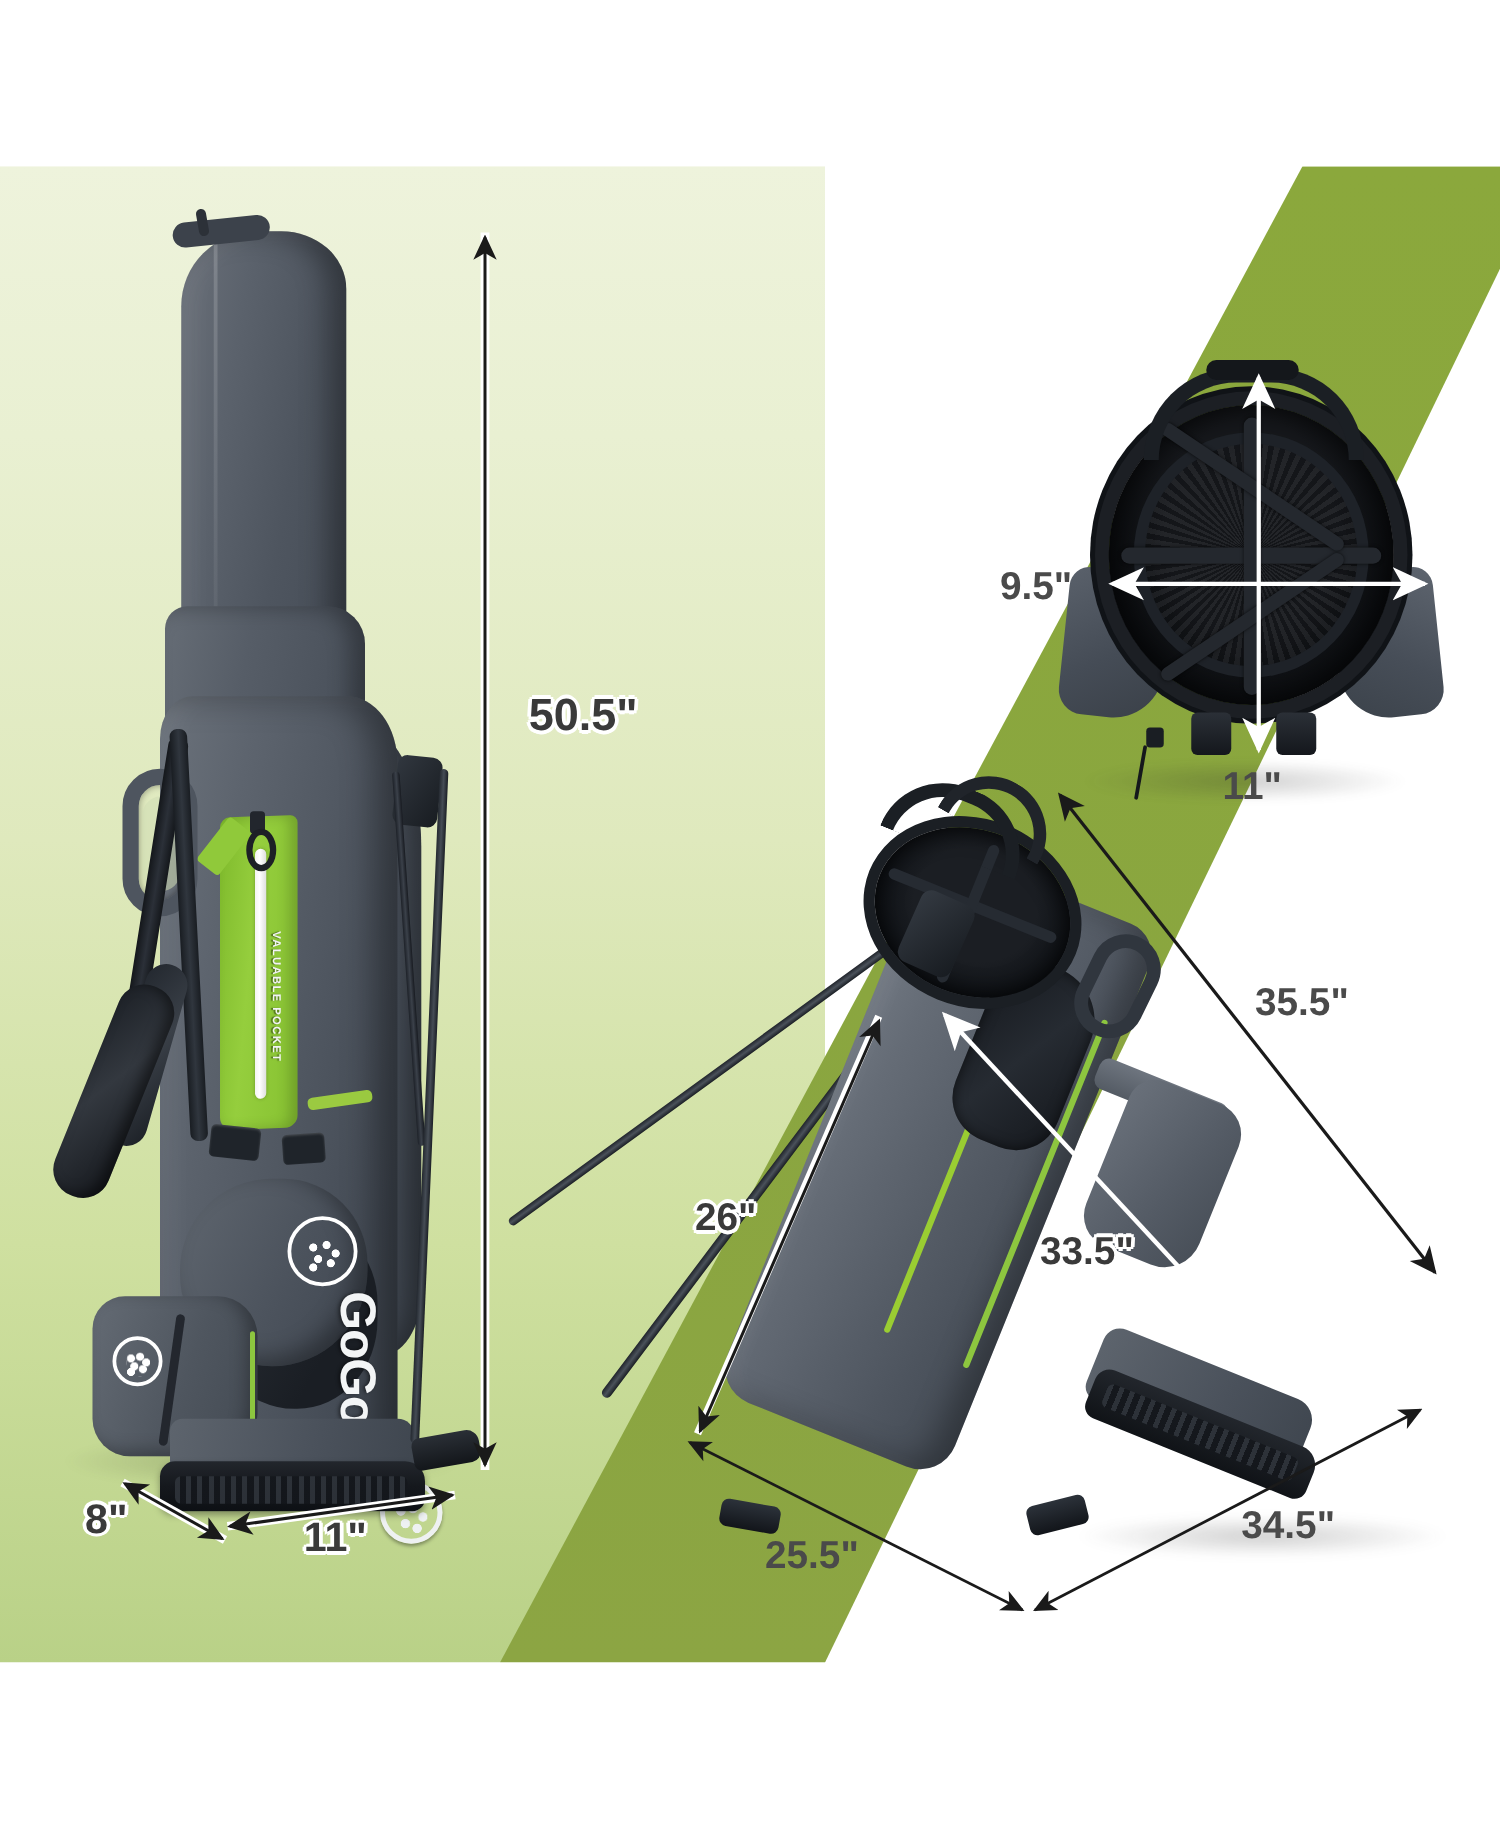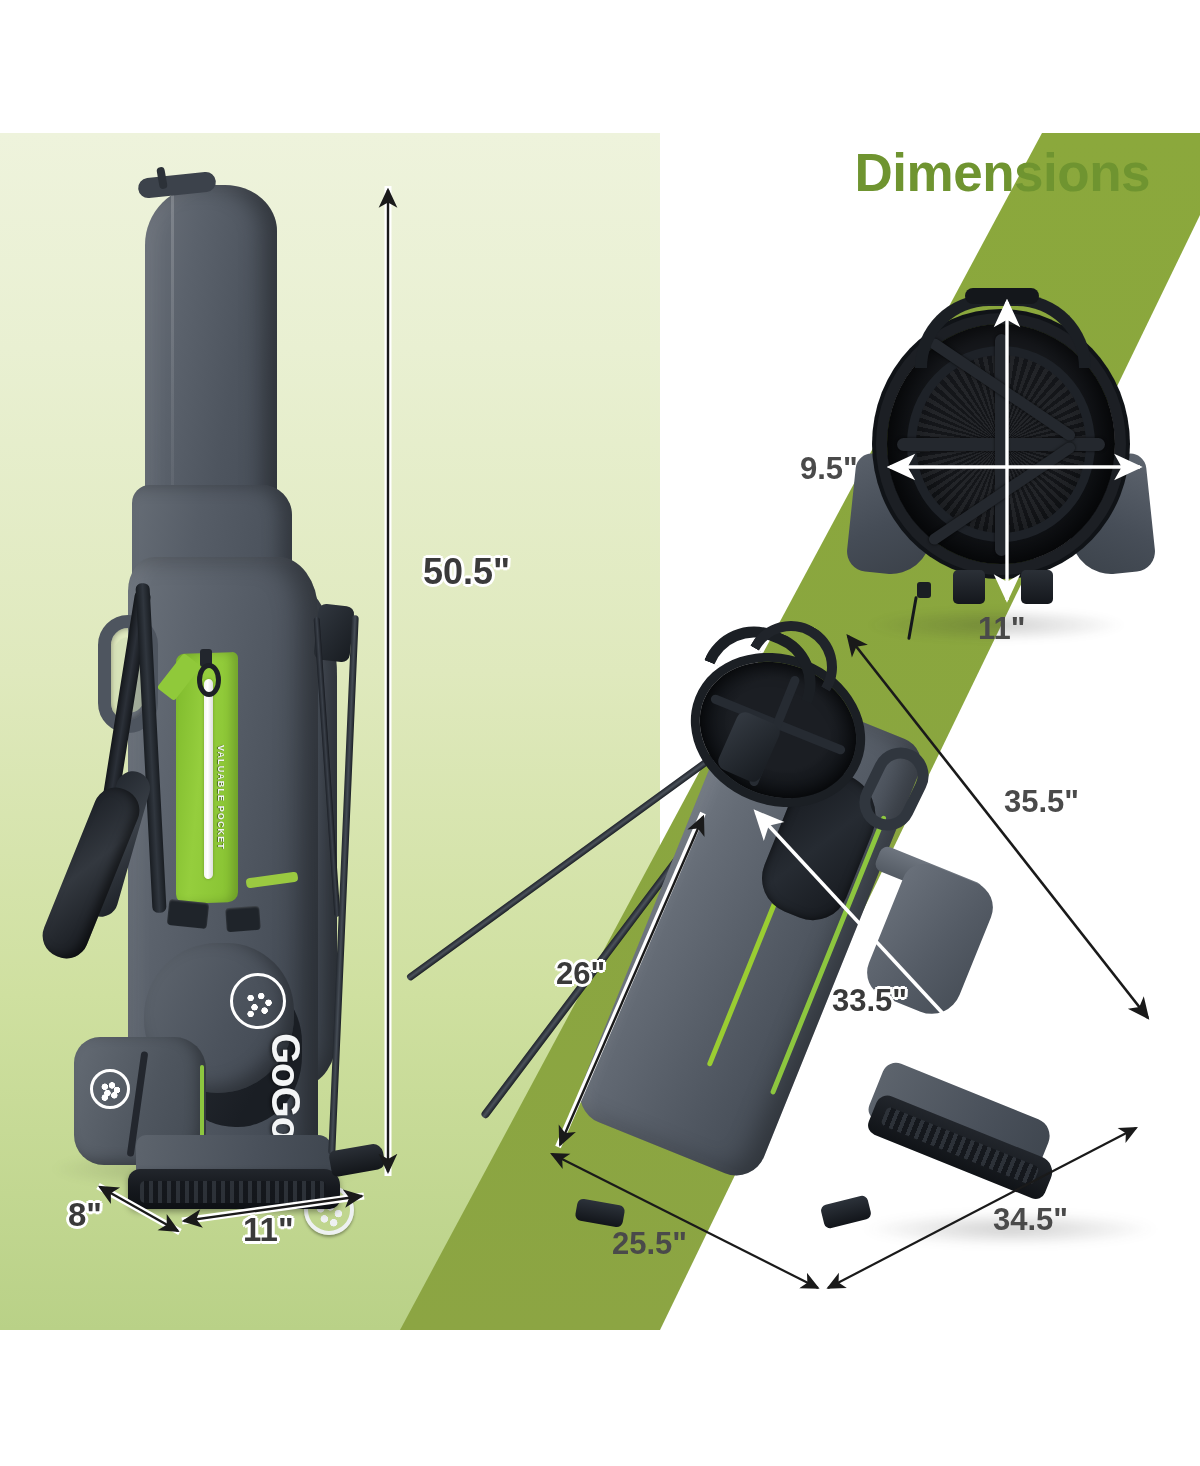--- a/index.html
+++ b/index.html
@@ -429,21 +429,20 @@
           <stop offset="0%" stop-color="#8ba83c"></stop>
           <stop offset="55%" stop-color="#8aa63f"></stop>
           <stop offset="100%" stop-color="#8ca543"></stop>
         </linearGradient>
       </defs>
       <polygon points="1042,0 1200,0 1200,82 660,1197 400,1197" fill="url(#bandg)"></polygon>
       <polygon points="660,0 1042,0 400,1197 170,1197" fill="none"></polygon>
     </svg>
   </div>
 
-  <div class="title">Dimensions</div>
 
   <div class="bagL">
     <div class="L-shadow"></div>
 
     <div class="L-hood"></div>
     <div class="L-hood-lip"></div>
     <div class="L-hood-tab"></div>
     <div class="L-hoodflare"></div>
 
     <div class="L-bulge"></div>

